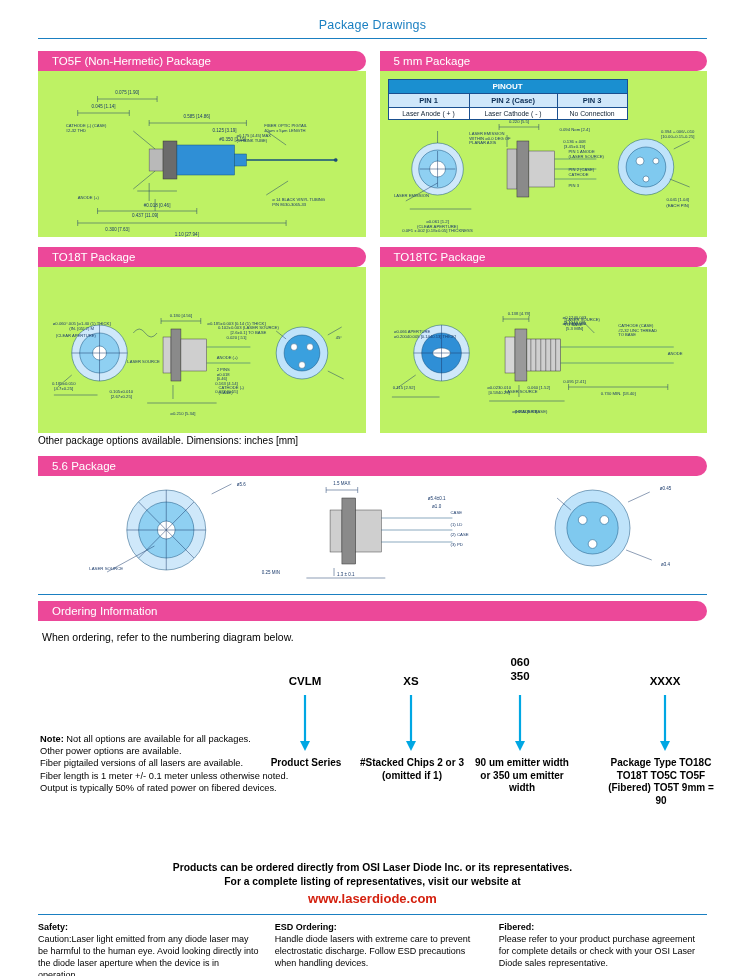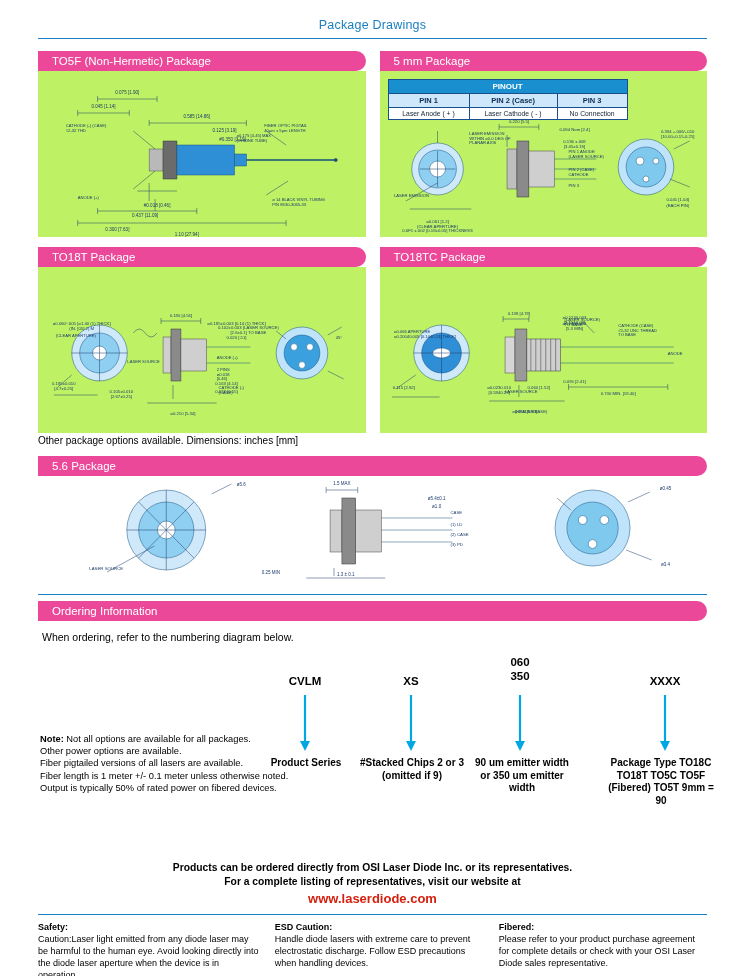--- a/index.html
+++ b/index.html
@@ -538,21 +538,21 @@
           <polygon points="373,104 368,94 378,94"></polygon>
           <polygon points="482,104 477,94 487,94"></polygon>
           <polygon points="627,104 622,94 632,94"></polygon>
         </g>
       </svg>
 
       <div class="desc" style="left:232px; top:110px; width:72px;">Product
 Series</div>
       <div class="desc" style="left:318px; top:110px; width:112px;">#Stacked Chips
 2 or 3
-(omitted if 9)</div>
+(omitted if 1)</div>
       <div class="desc" style="left:432px; top:110px; width:104px;">90 um emitter width
 or
 350 um emitter width</div>
       <div class="desc" style="left:568px; top:110px; width:110px;">Package Type
 TO18C
 TO18T
 TO5C
 TO5F (Fibered)
 TO5T
 9mm = 90</div>
@@ -576,21 +576,21 @@
 
   <div class="rule-foot"></div>
 
   <div class="foot-cols">
     <div>
       <b>Safety:</b><br>
       <span>Caution:Laser light emitted from any diode laser may be harmful to the human eye. Avoid looking directly into the diode laser aperture when the device is in operation.</span><br>
       
     </div>
     <div>
-      <b>ESD Caution:</b><br>
+      <b>ESD Ordering:</b><br>
       <span>Handle diode lasers with extreme care to prevent electrostatic discharge. Follow ESD precautions when handling devices.</span>
     </div>
     <div>
       <b>Fibered:</b><br>
       <span>Please refer to your product purchase agreement for complete details or check with your OSI Laser Diode sales representative.</span>
     </div>
   </div>
 
 </div>
 

